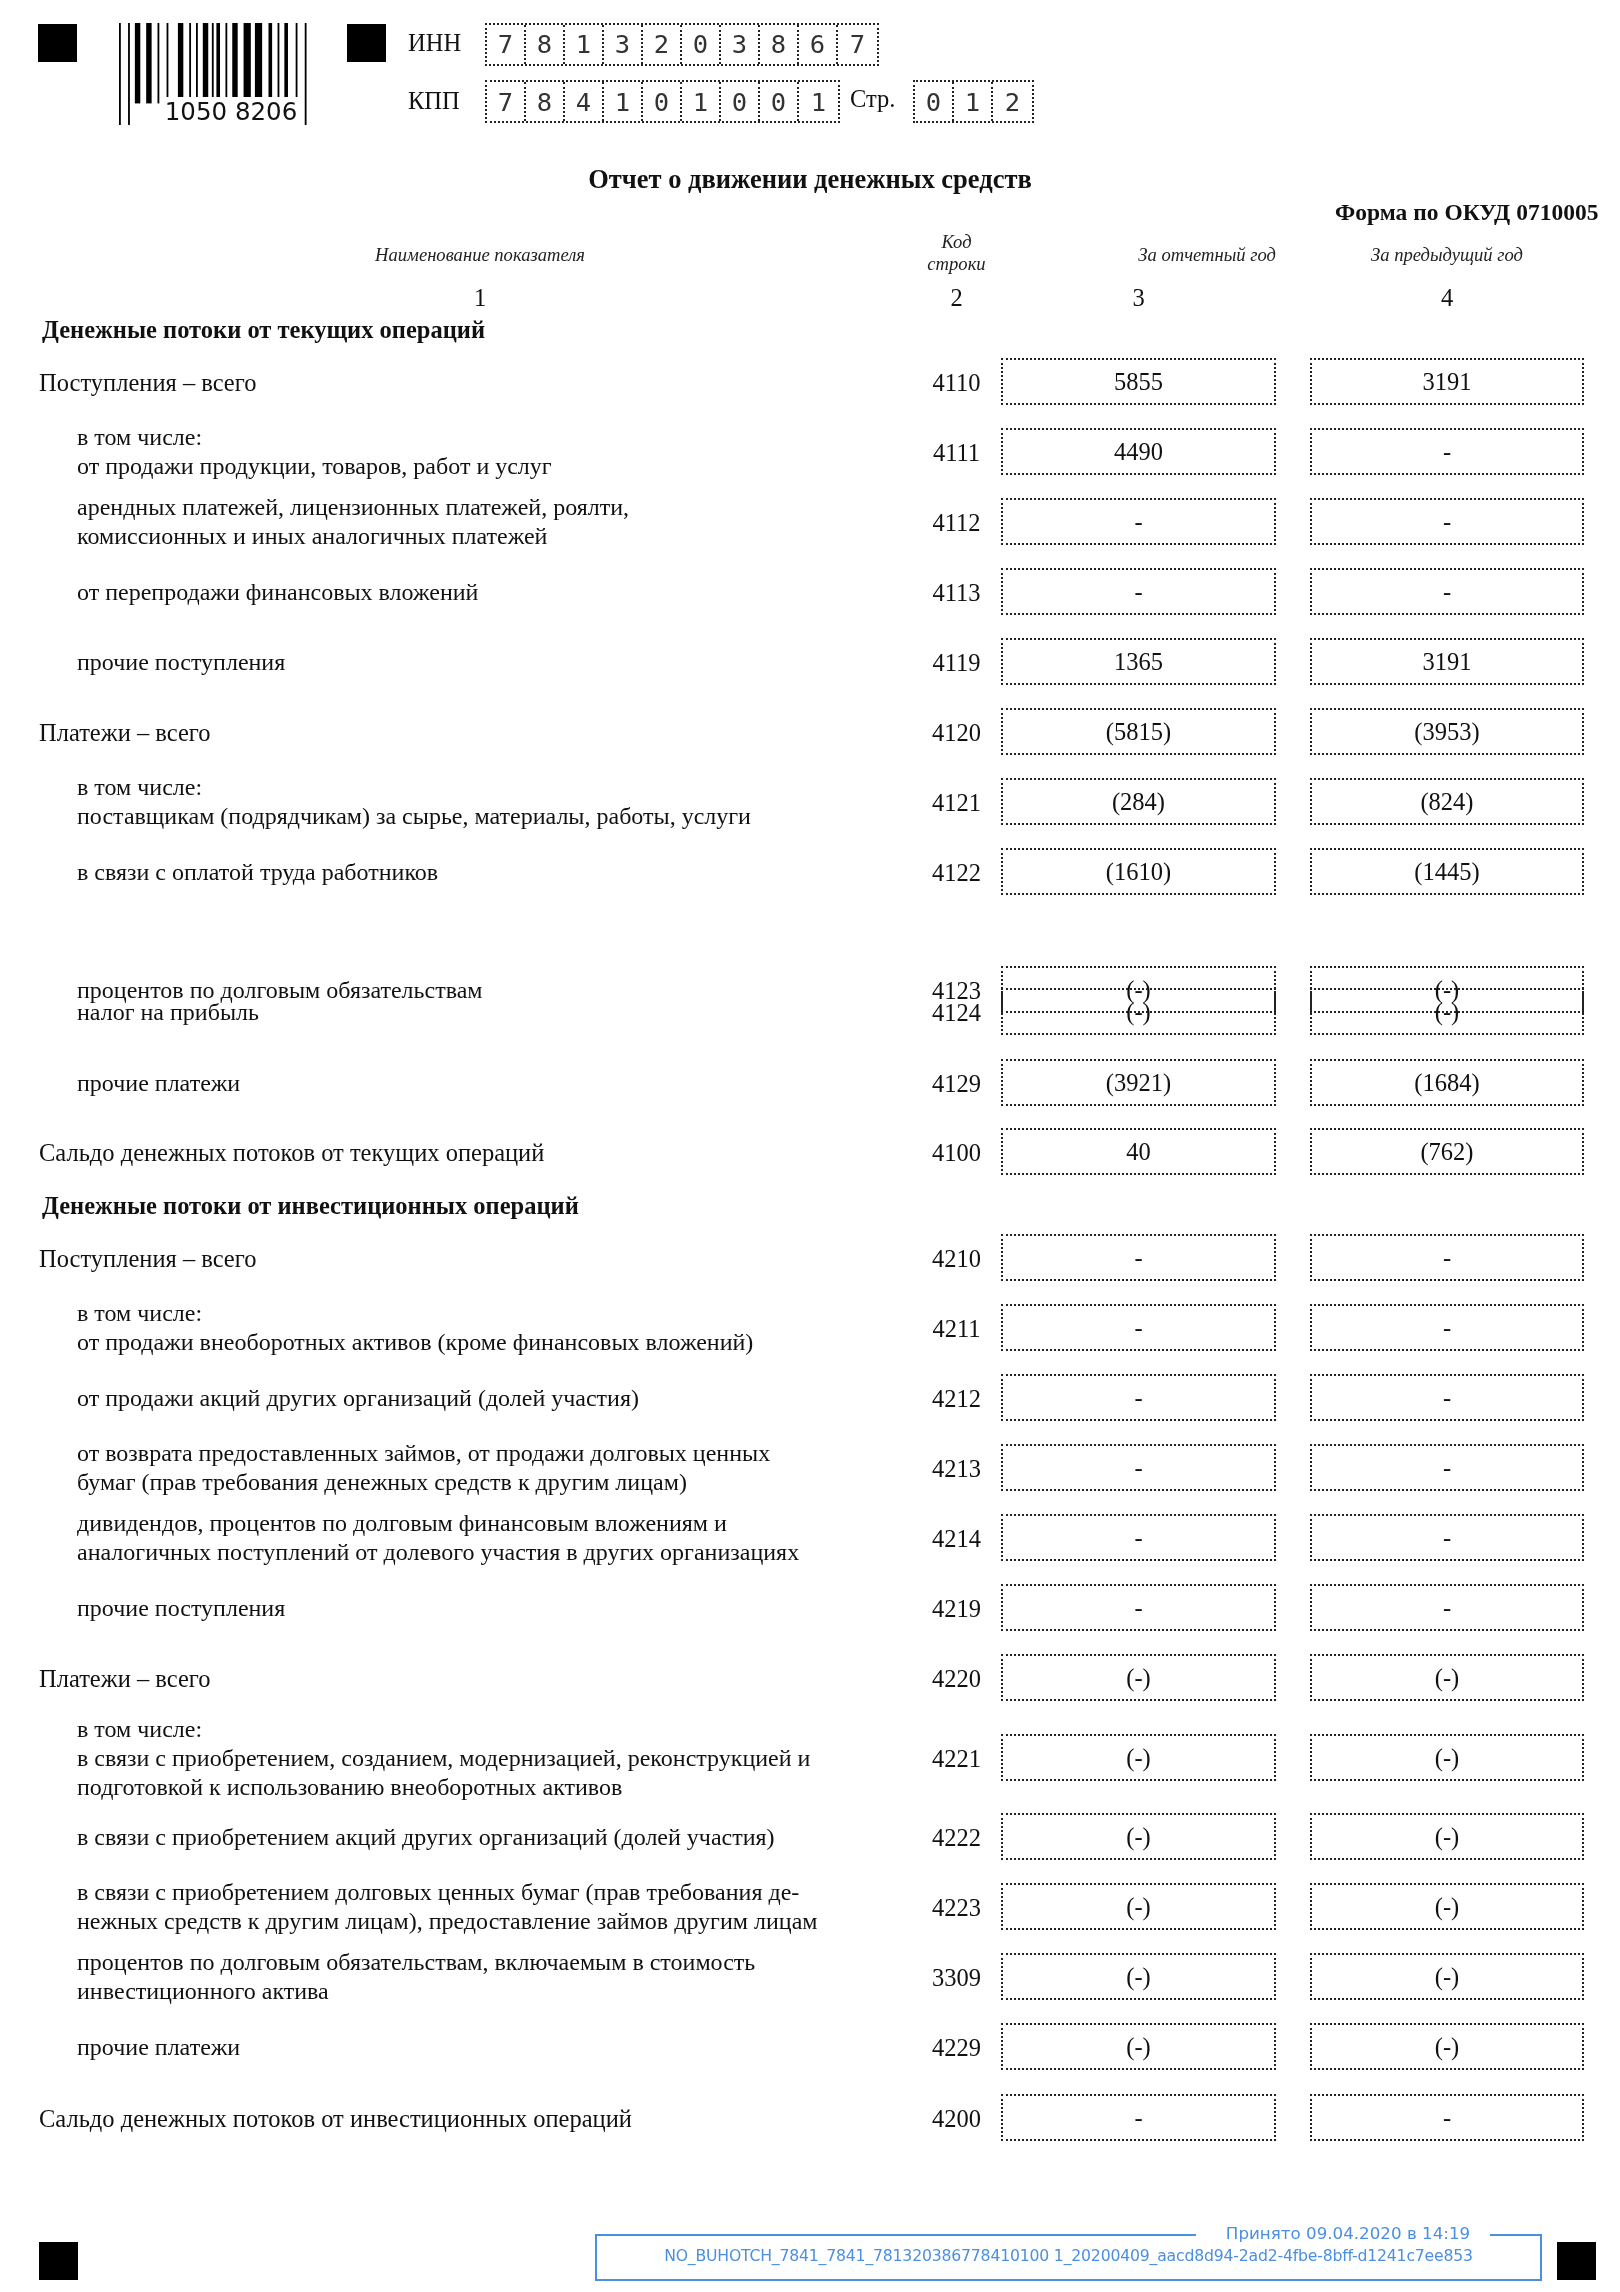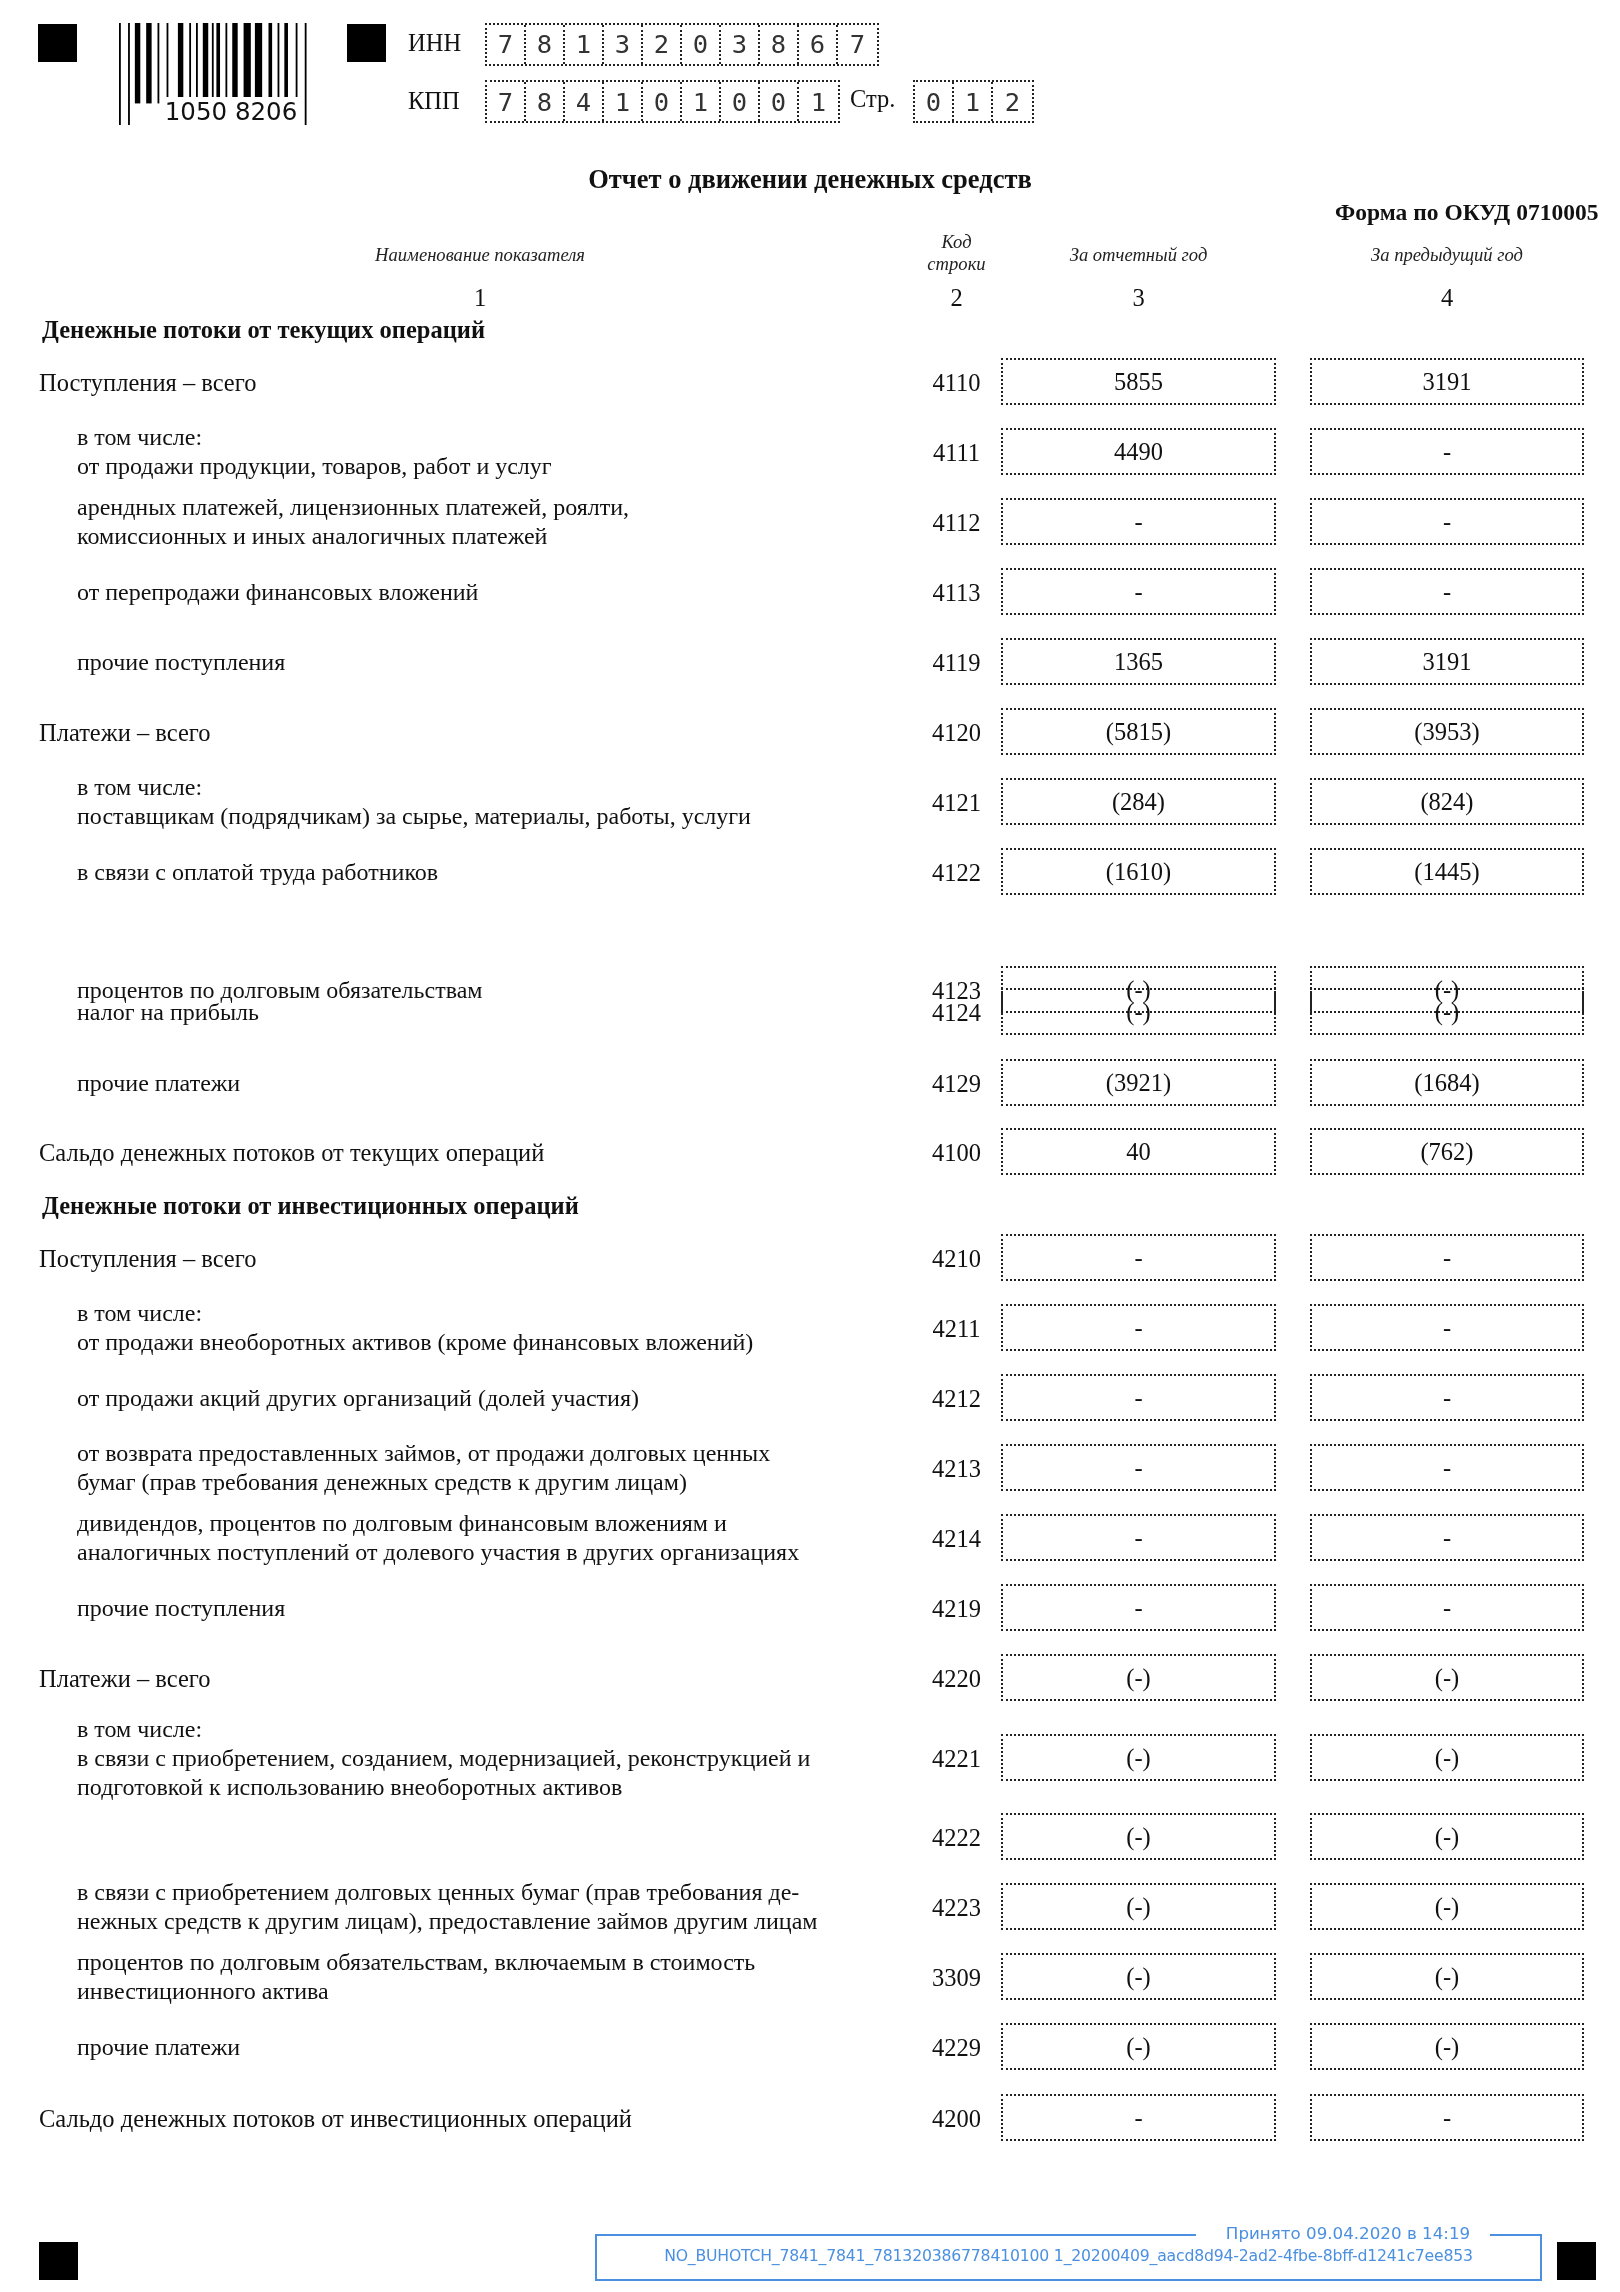--- a/index.html
+++ b/index.html
@@ -115,21 +115,21 @@
   </div>
 
 <div id="title">Отчет о движении денежных средств</div>
 <div id="okud">Форма по ОКУД 0710005</div>
 
 <div class="colhead" style="left:235px;width:490px;top:244px;">Наименование показателя</div>
 <div class="colhead" style="left:921px;width:71px;top:231px;">
   <div>Код</div>
   <div>строки</div>
 </div>
-<div class="colhead" style="left:1001px;width:275px;top:244px;">За отчетный год</div>
+<div class="colhead" style="left:1001px;width:275px;top:244px;text-align:right;">За отчетный год</div>
 <div class="colhead" style="left:1310px;width:274px;top:244px;">За предыдущий год</div>
 
 <div class="colnum" style="left:431px;width:98px;top:283px;">1</div>
 <div class="colnum" style="left:921px;width:71px;top:283px;">2</div>
 <div class="colnum" style="left:1001px;width:275px;top:283px;">3</div>
 <div class="colnum" style="left:1310px;width:274px;top:283px;">4</div>
 
 <div class="section" style="top:315px;">Денежные потоки от текущих операций</div>
 <div class="section" style="top:1191px;">Денежные потоки от инвестиционных операций</div>
 
@@ -296,20 +296,23 @@
       <div class="label sub">
         <div>в том числе:</div>
         <div>в связи с приобретением, созданием, модернизацией, реконструкцией и</div>
         <div>подготовкой к использованию внеоборотных активов</div>
       </div>
       <div class="code">4221</div>
       <div class="val v3">(-)</div>
       <div class="val v4">(-)</div>
     </div>
     <div class="row" style="top: 1813px;">
+      <div class="label sub">
+        <div>в связи с приобретением акций других организаций (долей участия)</div>
+      </div>
       <div class="code">4222</div>
       <div class="val v3">(-)</div>
       <div class="val v4">(-)</div>
     </div>
     <div class="row" style="top: 1883px; padding-left: 40px;">
       <div class="label sub">
         <div>в связи с приобретением долговых ценных бумаг (прав требования де-</div>
         <div>нежных средств к другим лицам), предоставление займов другим лицам</div>
       </div>
       <div class="code">4223</div>

